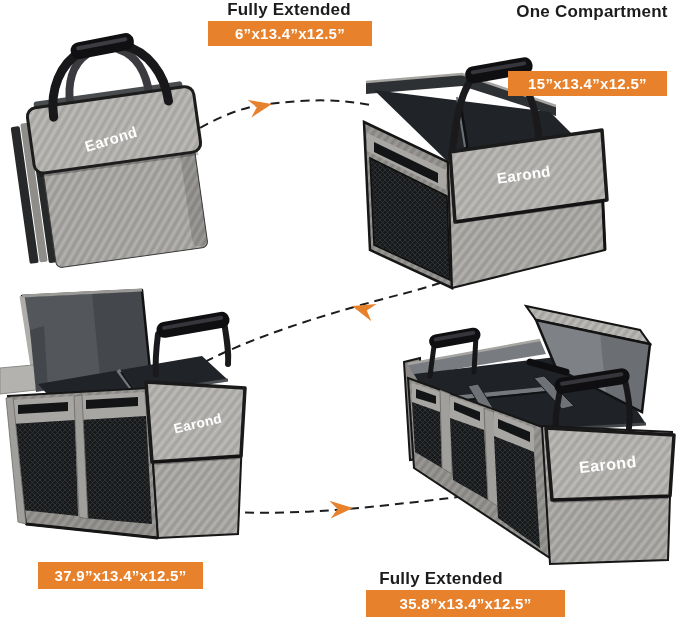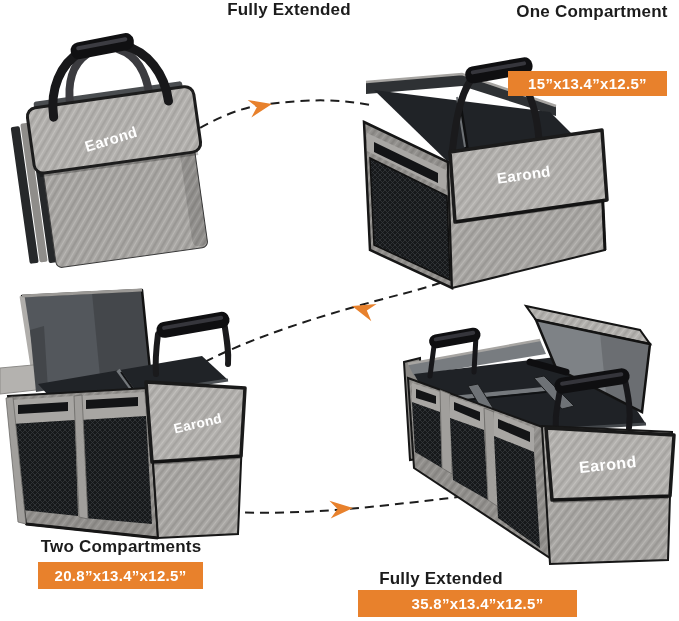--- a/index.html
+++ b/index.html
@@ -182,23 +182,23 @@
         <rect x="560" y="377" width="64" height="4" rx="2" fill="#35353b"></rect>
       </g>
       <path d="M542,426 L672,432 L668,560 L550,564 Z" fill="url(#fabA)" stroke="#161616" stroke-width="2"></path>
       <path d="M546,428 L674,435 L670,496 L552,500 Z" fill="url(#fabB)" stroke="#191919" stroke-width="3.5" stroke-linejoin="round"></path>
       <path d="M553,501 L668,497" stroke="rgba(0,0,0,0.28)" stroke-width="4"></path>
       <text class="brand-svg-text" font-size="16" text-anchor="middle" x="608" y="470" transform="rotate(-6 608 466)">Earond</text>
     </g>
   </svg>
 
   <div class="stage-title" style="left:189px;top:0px;">Fully Extended</div>
+  <div class="dim-badge" style="left:208px;top:21px;width:164px;height:25px;">6”x13.4”x12.5”</div>
 
   <div class="stage-title" style="left:492px;top:2px;">One Compartment</div>
   <div class="dim-badge" style="left:508px;top:27px;width:159px;height:25px;margin-top:44px;">15”x13.4”x12.5”</div>
 
-  <div class="stage-title" style="left:21px;top:537px;">Two Compartments</div>
-  <div class="dim-badge" style="left:38px;top:562px;width:165px;height:27px;">20.8”x13.4”x12.5”</div>
+  <div class="dim-badge" style="left:38px;top:562px;width:165px;height:27px;">37.9”x13.4”x12.5”</div>
 
   <div class="stage-title" style="left:341px;top:569px;">Fully Extended</div>
-  <div class="dim-badge" style="left:358px;top:590px;width:199px;height:27px;padding-left:20px;">35.8”x13.4”x12.5”</div>
+  <div class="dim-badge" style="left:366px;top:590px;width:199px;height:27px;">35.8”x13.4”x12.5”</div>
 
 </div>
 
 </body></html>

